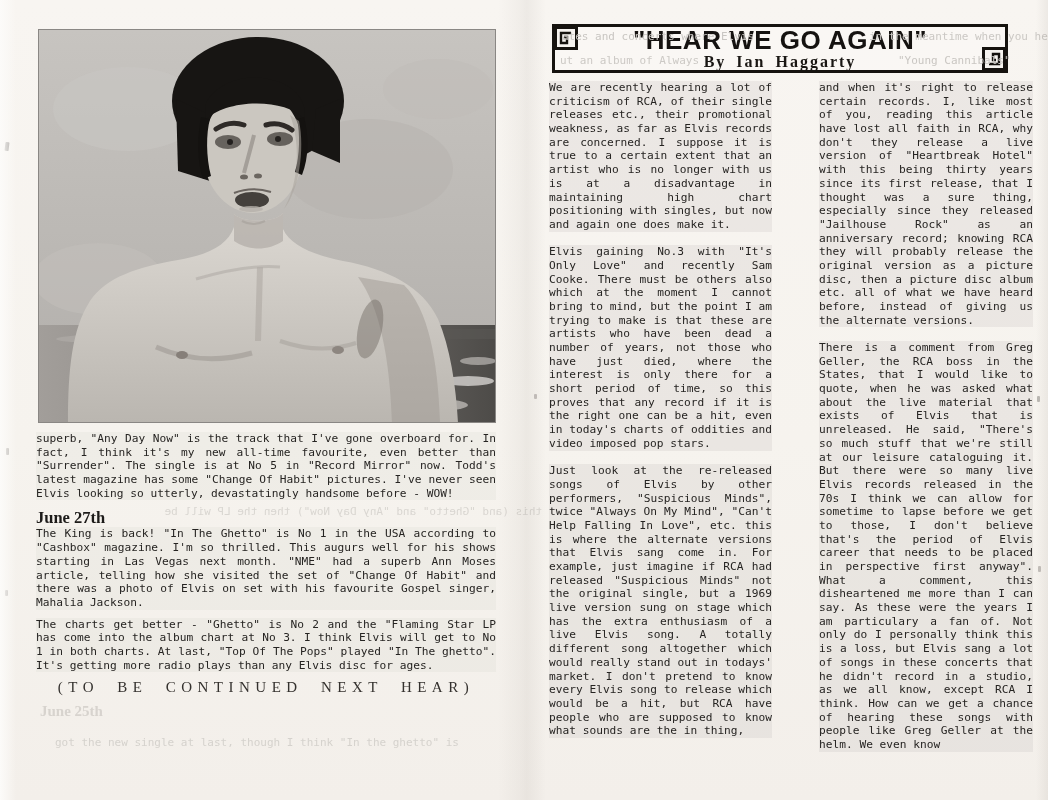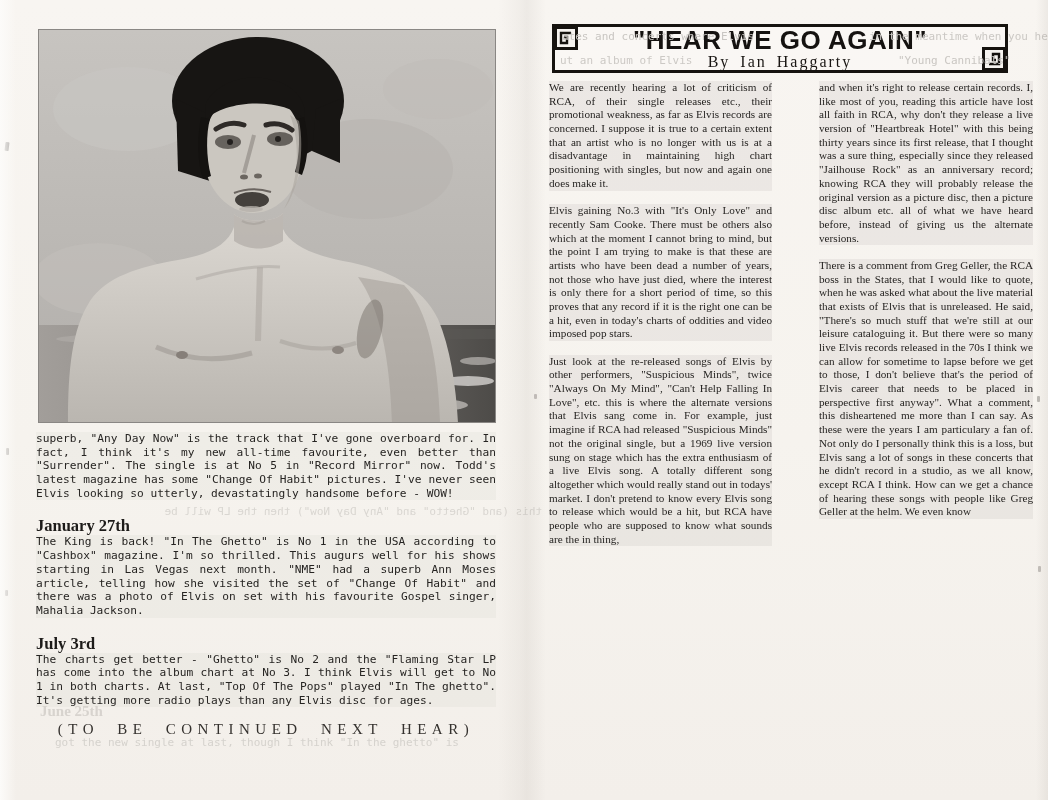--- a/index.html
+++ b/index.html
@@ -13,42 +13,42 @@
   .right-edge{position:absolute;right:0;top:0;width:12px;height:800px;pointer-events:none;
         background:linear-gradient(270deg,rgba(100,90,80,0.08),rgba(100,90,80,0));}
 
   
   .photo{position:absolute;left:38px;top:29px;width:458px;height:394px;}
   .photo svg{display:block;width:100%;height:100%;}
 
   
   .body-text{font:11.2px/13.68px "DejaVu Sans Mono",monospace;color:#262422;text-align:justify;}
   .body-text p{margin:0 0 13.68px 0;}
-  .body-text p:last-child{margin-bottom:16px;}
+  .body-text p:last-child{margin-bottom:8px;}
   .wash p{background:rgba(168,164,158,0.15);}
 
   .diary{position:absolute;left:36px;top:432px;width:460px;}
   .diary p{margin:0;background:rgba(168,164,158,0.08);}
   .diary h3{font:bold 16.5px/19px "Liberation Serif",serif;color:#1d1b19;margin:0;text-align:left;}
   .continued{margin-top:9px;text-align:center;font-family:"Liberation Serif",serif;
              font-size:15px;letter-spacing:5.5px;word-spacing:9px;color:#34312e;white-space:nowrap;}
 
   
   .title-box{position:absolute;left:552px;top:24px;width:450px;height:43px;
              border:3px solid #16130f;display:flex;flex-direction:column;
              align-items:center;justify-content:center;background:rgba(255,255,255,0.25);}
   .article-title{font-family:"Liberation Sans",sans-serif;font-weight:700;font-size:26px;
                  line-height:26px;letter-spacing:0.5px;color:#151210;white-space:nowrap;}
-  .article-byline{font-family:"Liberation Serif",serif;font-weight:400;font-size:16px;
+  .article-byline{font-family:"Liberation Serif",serif;font-weight:700;font-size:16px;
                   line-height:17px;letter-spacing:2px;word-spacing:4px;color:#1a1714;white-space:nowrap;}
   .greek-key{position:absolute;width:24px;height:24px;}
   .gk-tl{left:-1px;top:-1px;}
   .gk-br{right:-1px;bottom:-1px;}
 
-  .col{position:absolute;top:81px;font-family:Liberation Serif, serif;}
+  .col{position:absolute;top:81px;}
   .col1{left:549px;width:223px;}
   .col2{left:819px;width:214px;}
 
   
   .ghost{position:absolute;pointer-events:none;white-space:nowrap;text-align:center;}
   .g0{left:562px;top:30px;font:11px/13px "DejaVu Sans Mono",monospace;color:#c9c6c2;}
   .g1{left:840px;top:30px;font:11px/13px "DejaVu Sans Mono",monospace;color:#cbc8c4;padding-left:29px;}
   .g2{left:560px;top:54px;font:11px/13px "DejaVu Sans Mono",monospace;color:#ccc9c5;}
   .g7{left:898px;top:54px;font:11px/13px "DejaVu Sans Mono",monospace;color:#c9c6c2;}
   .g3{left:118px;top:711px;font:17px/19px "Liberation Serif",serif;letter-spacing:1px;color:#dcd8d2;}
@@ -134,25 +134,24 @@
       <path d="M204,192 q11 6 23 0" stroke="#a8a39d" stroke-width="2" fill="none" opacity="0.7"></path>
       <rect x="0.5" y="0.5" width="457" height="393" fill="none" stroke="#8a8784"></rect>
     </svg>
   </div>
 
   <div class="diary body-text">
     <div>
       <p>superb, "Any Day Now" is the track that I've gone overboard for. In fact, I think it's my new all-time favourite, even better than "Surrender". The single is at No 5 in "Record Mirror" now. Todd's latest magazine has some "Change Of Habit" pictures. I've never seen Elvis looking so utterly, devastatingly handsome before - WOW!</p>
     </div>
     <div>
-      <h3>January 27th</h3>
+      <h3>June 27th</h3>
       <p>The King is back! "In The Ghetto" is No 1 in the USA according to "Cashbox" magazine. I'm so thrilled. This augurs well for his shows starting in Las Vegas next month. "NME" had a superb Ann Moses article, telling how she visited the set of "Change Of Habit" and there was a photo of Elvis on set with his favourite Gospel singer, Mahalia Jackson.</p>
     </div>
     <div>
-      <h3>July 3rd</h3>
       <p>The charts get better - "Ghetto" is No 2 and the "Flaming Star LP has come into the album chart at No 3. I think Elvis will get to No 1 in both charts. At last, "Top Of The Pops" played "In The ghetto". It's getting more radio plays than any Elvis disc for ages.</p>
     </div>
     <div class="continued">(TO BE CONTINUED NEXT HEAR)</div>
   </div>
 
   <div class="title-box">
     <svg class="greek-key gk-tl" viewBox="0 0 24 24">
       <rect x="1.5" y="1.5" width="21" height="21" fill="#f6f3ef" stroke="#16130f" stroke-width="3"></rect>
       <path d="M17 7 H7 V17 H13 V11 H10" fill="none" stroke="#16130f" stroke-width="2.4"></path>
     </svg>
@@ -170,21 +169,21 @@
     <p>Just look at the re-released songs of Elvis by other performers, "Suspicious Minds", twice "Always On My Mind", "Can't Help Falling In Love", etc. this is where the alternate versions that Elvis sang come in. For example, just imagine if RCA had released "Suspicious Minds" not the original single, but a 1969 live version sung on stage which has the extra enthusiasm of a live Elvis song. A totally different song altogether which would really stand out in todays' market. I don't pretend to know every Elvis song to release which would be a hit, but RCA have people who are supposed to know what sounds are the in thing,</p>
   </div>
 
   <div class="col col2 body-text wash">
     <p>and when it's right to release certain records. I, like most of you, reading this article have lost all faith in RCA, why don't they release a live version of "Heartbreak Hotel" with this being thirty years since its first release, that I thought was a sure thing, especially since they released "Jailhouse Rock" as an anniversary record; knowing RCA they will probably release the original version as a picture disc, then a picture disc album etc. all of what we have heard before, instead of giving us the alternate versions.</p>
     <p>There is a comment from Greg Geller, the RCA boss in the States, that I would like to quote, when he was asked what about the live material that exists of Elvis that is unreleased.  He said, "There's so much stuff that we're still at our leisure cataloguing it. But there were so many live Elvis records released in the 70s I think we can allow for sometime to lapse before we get to those, I don't believe that's the period of Elvis career that needs to be placed in perspective first anyway". What a comment, this disheartened me more than I can say. As these were the years I am particulary a fan of.  Not only do I personally think this is a loss, but Elvis sang a lot of songs in these concerts that he didn't record in a studio, as we all know, except RCA I think. How can we get a chance of hearing these songs with people like Greg Geller at the helm. We even know</p>
   </div>
 
   <div class="ghost g0">ates and concerts where Elvis</div>
   <div class="ghost g1">in the meantime when you hear</div>
-  <div class="ghost g2">ut an album of Elvis</div>
+  <div class="ghost g2">ut an album of Always</div>
   <div class="ghost g7">"Young Cannibals"</div>
   <div class="ghost g4">got the new single at last, though I think "In the ghetto" is</div>
   <div class="ghost g5">June 25th</div>
   <div class="ghost g6">this (and "Ghetto" and "Any Day Now") then the LP will be</div>
 
   <div class="speck sp1"></div>
   <div class="speck sp2"></div>
   <div class="speck sp3"></div>
   <div class="speck sp4"></div>
   <div class="speck sp5"></div>

